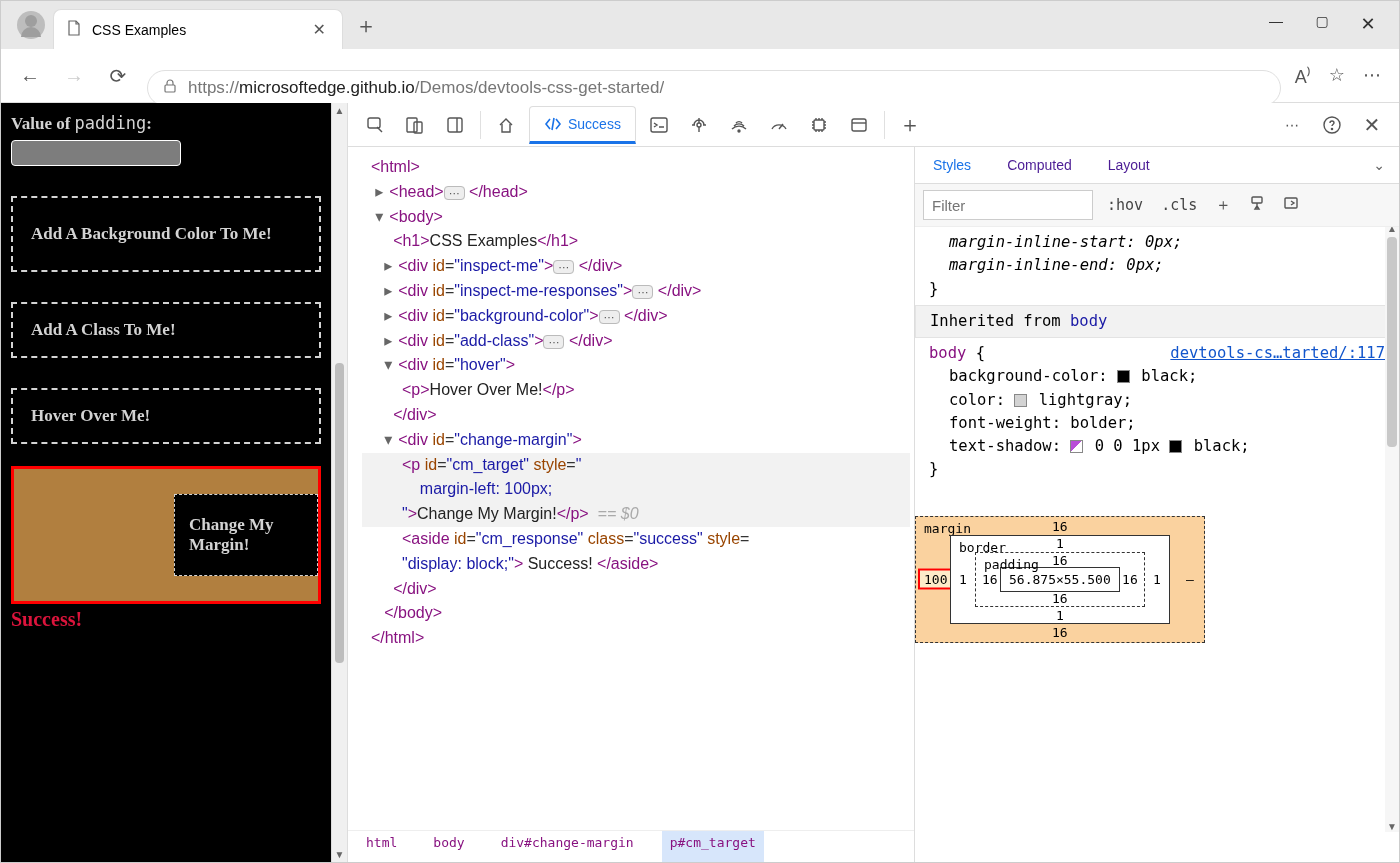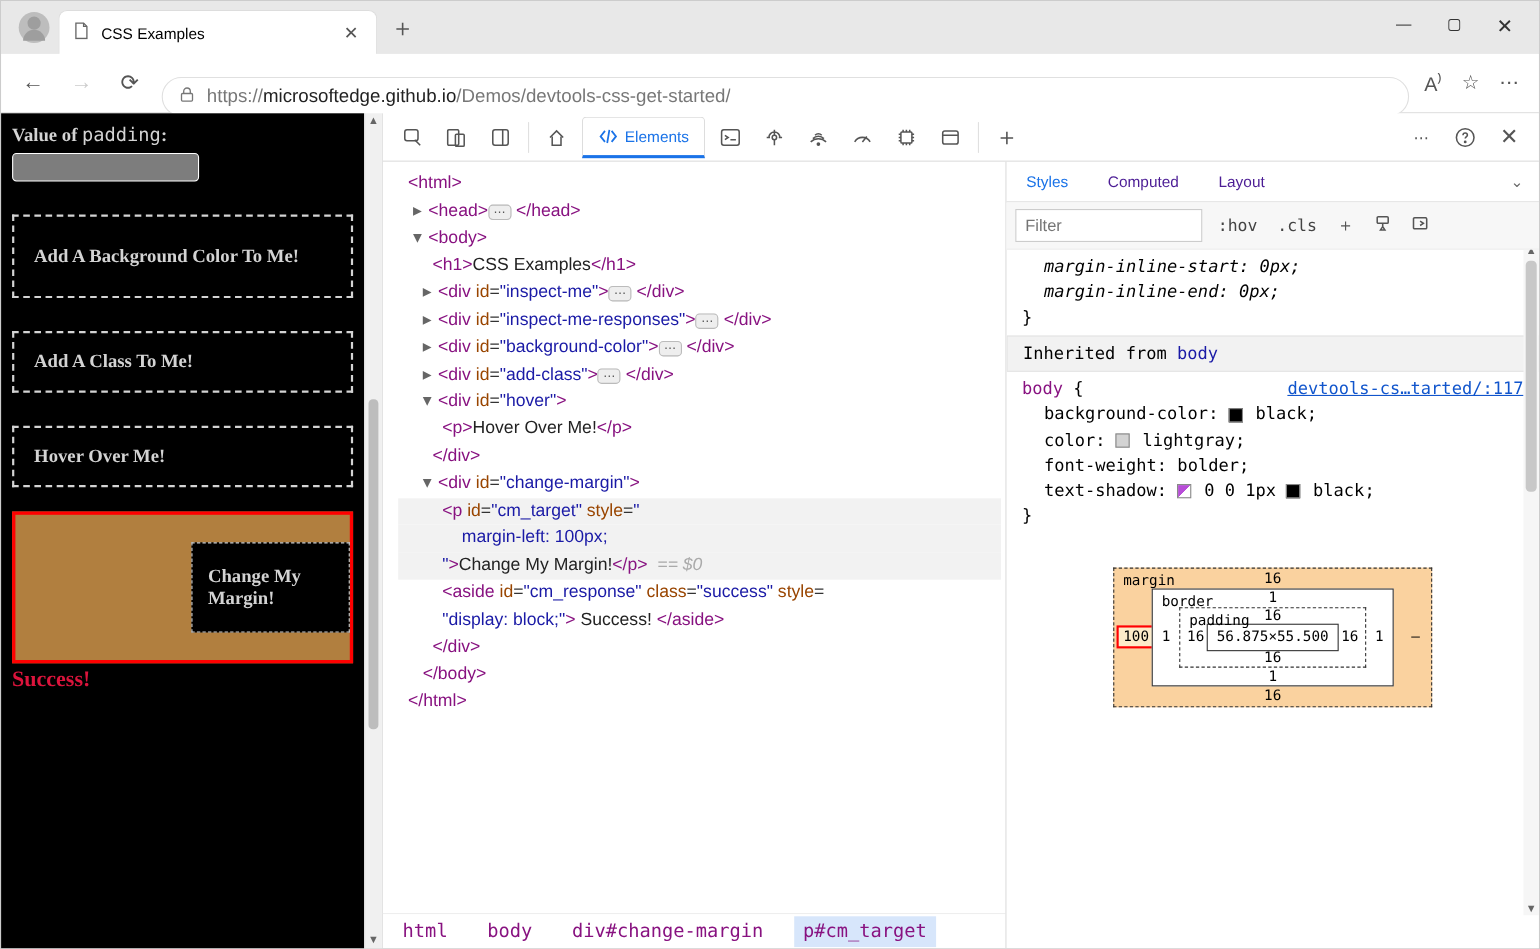--- a/index.html
+++ b/index.html
@@ -61,21 +61,21 @@
 .dom .line{white-space:pre; line-height:1.55;}
 .dom .tag{color:#881280;}
 .dom .attr{color:#994500;}
 .dom .val{color:#1a1aa6;}
 .dom .txt{color:#222;}
 .dom .tri{display:inline-block; width:14px; color:#666;}
 .dom .sel{background:#f2f2f2;}
 .dom .eq{color:#aaa; font-style:italic;}
 .dom .dots{background:#eee;border:1px solid #bbb;border-radius:4px;font-size:11px;padding:0 4px;color:#555;}
 
-.breadcrumbs{ height:32px; border-top:1px solid #eee; display:flex; align-items:center; padding:0 10px; gap:20px; font-family:Consolas, monospace; font-size:17px;}
+.breadcrumbs{ height:32px; border-top:1px solid #eee; display:flex; padding:0 10px; gap:20px; font-family:Consolas, monospace; font-size:13px;}
 .breadcrumbs span{color:#881280; padding:4px 8px;}
 .breadcrumbs span.active{background:#d7e6fb;}
 
 
 .styles{ width:485px; border-left:1px solid #ddd; display:flex; flex-direction:column; min-height:0;}
 .styles-tabs{display:flex; border-bottom:1px solid #ddd; align-items:center;}
 .styles-tab{padding:10px 18px; color:#4c1d95;}
 .styles-tab.active{color:#1a73e8;}
 .styles-tabs .chev{margin-left:auto; padding:0 14px; color:#666;}
 .styles-toolbar{display:flex; align-items:center; padding:6px 8px; gap:10px; border-bottom:1px solid #eee; background:#f7f7f7;}
@@ -90,21 +90,21 @@
 .rules .sw.maglin{background:linear-gradient(135deg,#b84dd8 50%,#fff 50%);}
 .rules .sel{color:#881280;}
 .rules .inh-bar{background:#f2f2f2;border:1px solid #e3e3e3;margin:4px -14px;padding:4px 14px;}
 .styles-body{flex:1; overflow:hidden; position:relative;}
 .styles-scroll{position:absolute;right:0;top:0;bottom:30px;width:14px;background:#f6f6f6;}
 .styles-scroll .th{position:absolute;left:2px;right:2px;top:10px;height:210px;background:#c8c8c8;border-radius:4px;}
 .styles-scroll .up,.styles-scroll .dn{position:absolute;left:0;right:0;text-align:center;font-size:10px;color:#666;}
 .styles-scroll .up{top:-4px}.styles-scroll .dn{bottom:0}
 
 
-.boxmodel{ padding:30px 0 0 0; display:flex; justify-content:center;}
+.boxmodel{ padding:30px 0 0 0; display:flex; }
 .bm-margin{ border:1px dashed #333; background:#fad29f; padding:18px 34px; position:relative; font-family:Consolas,monospace; font-size:13px;}
 .bm-label{position:absolute; top:4px; left:8px; font-size:13px;}
 .bm-border{ border:1px solid #333; background:#fff; padding:16px 24px; position:relative;}
 .bm-padding{ border:1px dashed #333; background:#fff; padding:14px 24px; position:relative;}
 .bm-content{ border:1px solid #333; background:#fff; padding:4px 8px; font-size:13px;}
 .bm-val{position:absolute; font-size:13px;}
 .bm-margin .hl{ border:2px solid red; padding:1px 4px; background:#fdebc9;}
 </style>
 </head>
 <body>
@@ -199,21 +199,21 @@
         <div class="dt-icn">
             <svg width="20" height="20" fill="none" stroke-width="1.4">
               <path d="M4 10l6-6 6 6"></path>
               <path d="M6 9v8h8V9"></path>
             </svg>
           </div>
         <div class="dt-tab active">
           <svg width="18" height="18" fill="none" stroke="#1a73e8" stroke-width="1.6">
               <path d="M6 4L2 9l4 5M12 4l4 5-4 5M10 3l-2 12"></path>
             </svg>
-          <span>Elements</span>
+          <span>Success</span>
         </div>
         <div class="dt-icn">
             <svg width="20" height="20" fill="none" stroke-width="1.4">
               <rect x="2" y="3" width="16" height="14" rx="2"></rect>
               <path d="M5 8l3 2-3 2M10 12h5"></path>
             </svg>
           </div>
         <div class="dt-icn">
             <svg width="20" height="20" fill="none" stroke-width="1.4">
               <path d="M10 3v5M10 12v5M5 10a5 5 0 0110 0M3 10h3m8 0h3"></path>

